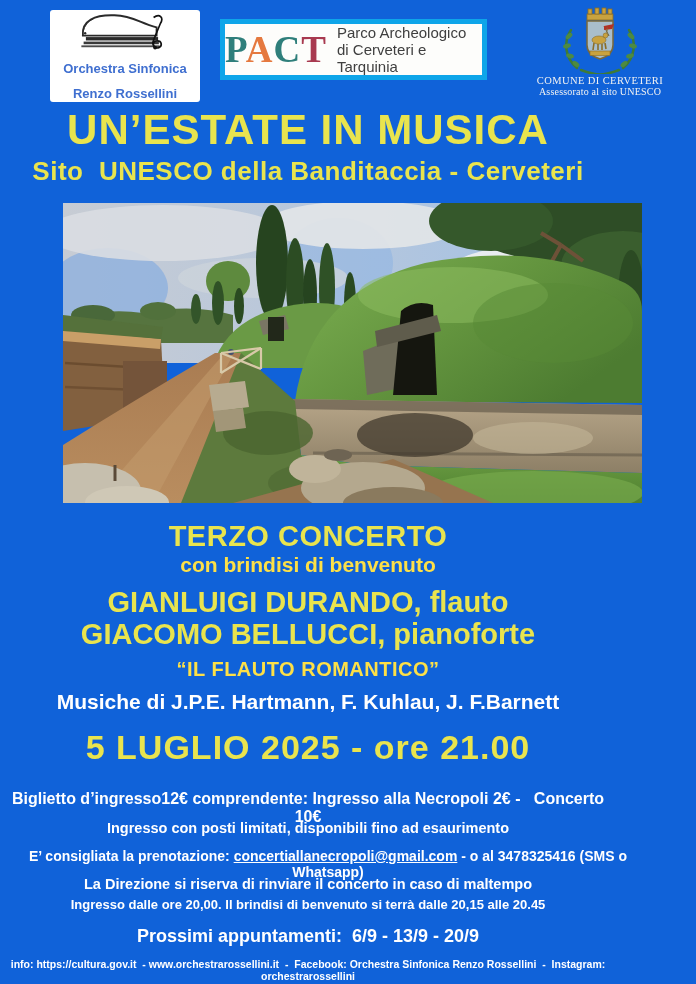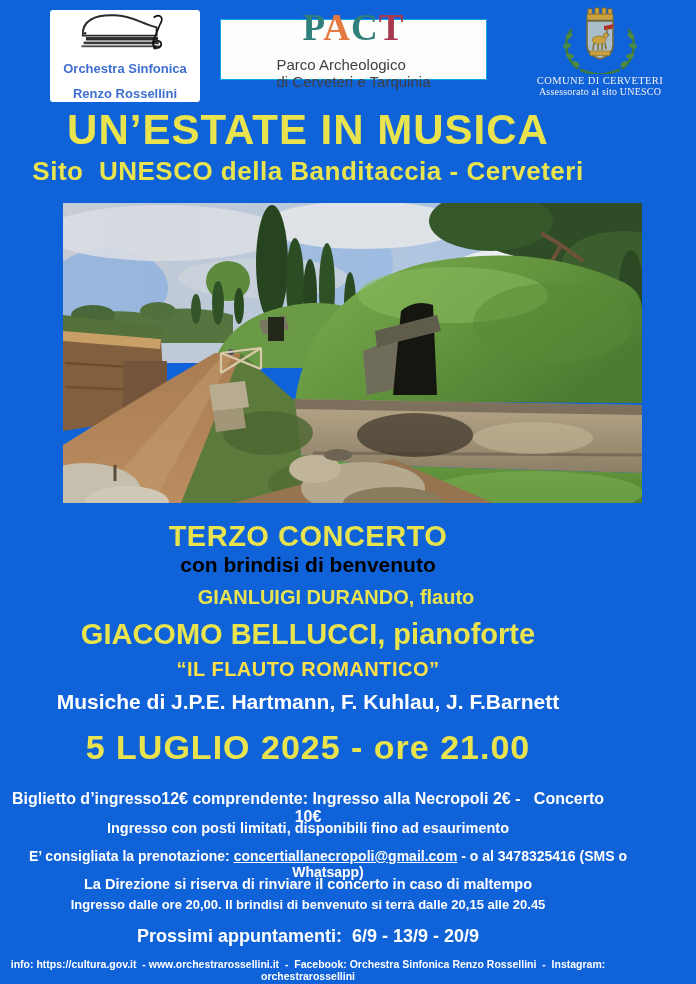--- a/index.html
+++ b/index.html
@@ -15,37 +15,37 @@
   .ctr{left:0;width:616px;text-align:center;}
   
   .orch-logo{
     left:50px;top:10px;width:150px;height:92px;
     background:#ffffff;border-radius:3px;
     display:flex;flex-direction:column;align-items:center;justify-content:flex-start;
   }
   .orch-text{color:#3f6fd0;font-size:13px;line-height:1.15;text-align:center;font-weight:bold;margin-top:10px;}
   .pact-box{
     left:220px;top:19px;width:267px;height:61px;
-    background:#fdfdfb;border:1px solid #0ea5e9;box-sizing:border-box;
-    display:flex;align-items:center;justify-content:center;gap:10px;flex-direction:column;
+    background:#fdfdfb;border:5px solid #0ea5e9;box-sizing:border-box;
+    display:flex;align-items:center;justify-content:center;gap:10px;
   }
   .pact-letters{font-family:"Liberation Serif",serif;font-size:37px;font-weight:bold;letter-spacing:1px;line-height:1;}
   .pact-desc{color:#3f3f3f;font-size:15px;line-height:1.15;text-align:left;}
   .comune{left:512px;top:6px;width:176px;text-align:center;}
   .comune-text1{color:#f2f2f2;font-family:"Liberation Serif",serif;font-size:10.5px;letter-spacing:.4px;margin-top:1px;}
   .comune-text2{color:#f2f2f2;font-family:"Liberation Serif",serif;font-size:10px;letter-spacing:.2px;}
   
   .main-title{top:106px;color:#e9e44e;font-size:42px;font-weight:bold;letter-spacing:1px;}
   .sub-title{top:156px;color:#e9e44e;font-size:26px;font-weight:bold;letter-spacing:.5px;}
   
   .photo{left:63px;top:203px;width:579px;height:300px;}
   
   .l-terzo{top:520px;color:#e9e44e;font-size:29px;font-weight:bold;letter-spacing:.5px;}
-  .l-brindisi{top:553px;color:#000000;font-size:21px;font-weight:bold;}
-  .l-perf1{top:586px;color:#e9e44e;font-size:20px;font-weight:bold;padding-left:28px;}
+  .l-brindisi{top:553px;color:#fde047;font-size:21px;font-weight:bold;}
+  .l-perf1{top:586px;color:#e9e44e;font-size:29px;font-weight:bold;}
   .l-perf2{top:618px;color:#e9e44e;font-size:29px;font-weight:bold;}
   .l-program{top:658px;color:#fde047;font-size:20px;font-weight:bold;letter-spacing:.5px;}
   .l-composers{top:690px;color:#ffffff;font-size:21px;font-weight:bold;}
   .l-date{top:728px;color:#e9e44e;font-size:34px;font-weight:bold;letter-spacing:1px;}
   
   .l-ticket{top:790px;color:#ffffff;font-size:16px;font-weight:bold;}
   .l-seats{top:820px;color:#ffffff;font-size:14.5px;font-weight:bold;}
   .l-booking{top:848px;color:#ffffff;font-size:14px;font-weight:bold;padding-left:20px;}
   .l-booking a, .email{color:#ffffff;text-decoration:underline;cursor:pointer;}
   .l-weather{top:876px;color:#ffffff;font-size:14.5px;font-weight:bold;}

